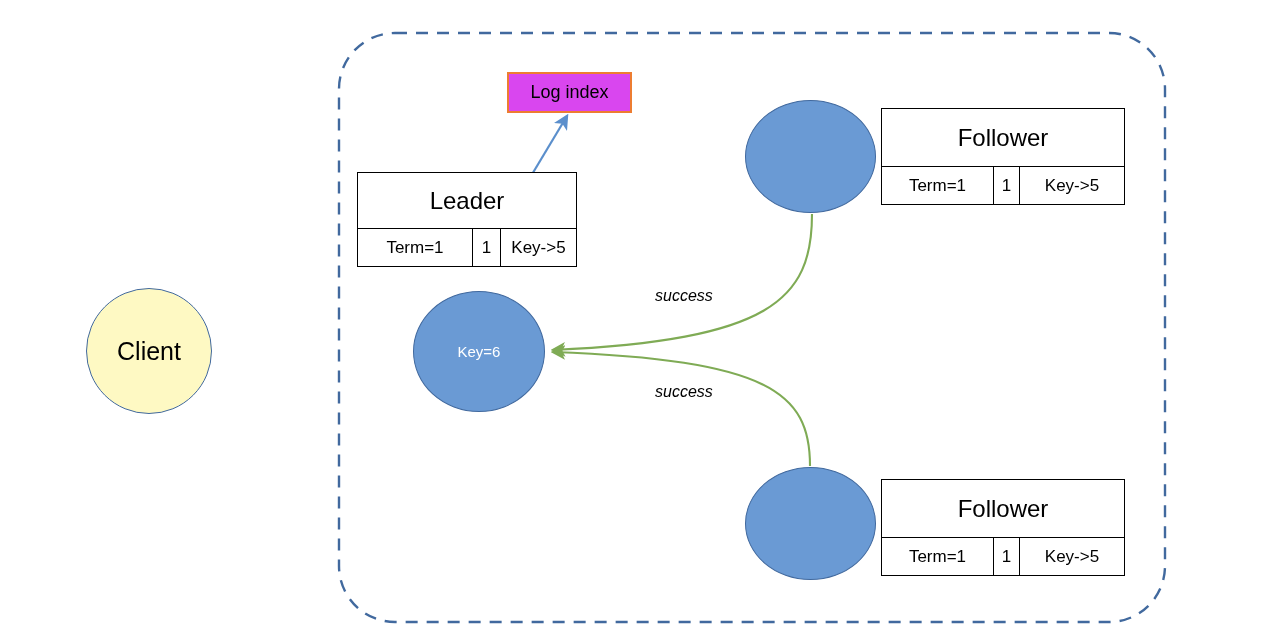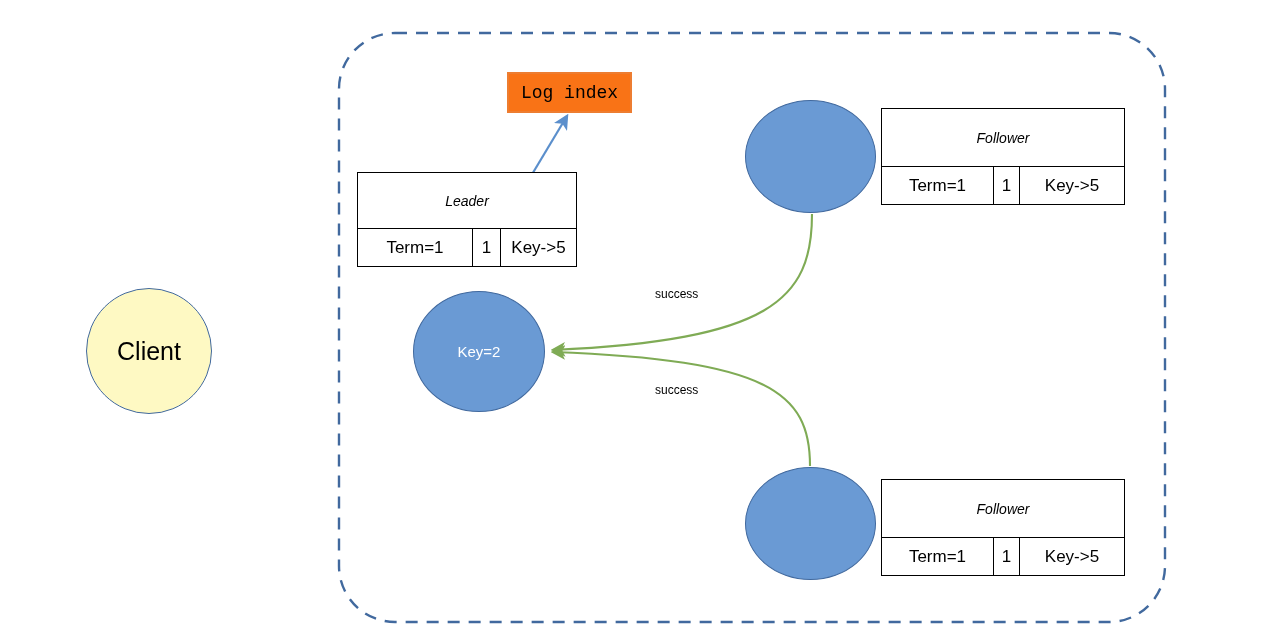--- a/index.html
+++ b/index.html
@@ -60,25 +60,24 @@
     border: 1.6px solid #000000;
     background: #ffffff;
     display: flex;
     flex-direction: column;
   }
   .node-title {
     flex: 0 0 auto;
     display: flex;
     align-items: center;
     justify-content: center;
-    font-size: 14px;
+    font-size: 24px;
     color: #000000;
     box-sizing: border-box;
     border-bottom: 1.6px solid #000000;
-    font-style: italic;
   }
   .node-row {
     flex: 1 1 auto;
     display: flex;
     box-sizing: border-box;
     text-align: center;
   }
   .node-cell {
     display: flex;
     align-items: center;
@@ -91,37 +90,37 @@
   }
   .node-cell:last-child {
     border-right: none;
   }
 
   
   .callout {
     position: absolute;
     box-sizing: border-box;
     border: 2px solid #ED7D31;
-    background: #f97316;
+    background: #d946ef;
     display: flex;
     align-items: center;
     justify-content: center;
     font-size: 18px;
     color: #000000;
     white-space: nowrap;
-    font-family: Liberation Mono, monospace;
   }
 
   
   .edge-label {
     position: absolute;
-    font-size: 12px;
+    font-size: 16px;
     color: #000000;
     white-space: nowrap;
     background: transparent;
+    font-style: italic;
   }
 </style>
 </head>
 <body>
 
 <div id="canvas">
 
   <svg class="svg-layer" viewBox="0 0 1280 636" xmlns="http://www.w3.org/2000/svg">
     <defs>
       <marker id="green-arrow" viewBox="0 0 12 12" refX="10" refY="6" markerWidth="7" markerHeight="7" orient="auto-start-reverse">
@@ -139,21 +138,21 @@
     <path d="M 810 466 C 810 392, 768 360, 553 352" fill="none" stroke="#7FAB55" stroke-width="2.1" marker-end="url(#green-arrow)"></path>
 
     <path d="M 483 256 L 567 116" fill="none" stroke="#5B8FCC" stroke-width="2.2" marker-end="url(#blue-arrow)"></path>
   </svg>
 
   <div class="circle circle-green" style="left:86px; top:288px; width:126px; height:126px;">
     <span class="circle-label">Client</span>
   </div>
 
   <div class="circle circle-blue" style="left:413px; top:291px; width:132px; height:121px;">
-    <span class="circle-label-small">Key=2</span>
+    <span class="circle-label-small">Key=6</span>
   </div>
 
   <div class="node-table" style="left:357px; top:172px; width:220px; height:95px;">
     <div class="node-title" style="height:56px;">Leader</div>
     <div class="node-row">
       <div class="node-cell" style="width:115px;">Term=1</div>
       <div class="node-cell" style="width:28px;">1</div>
       <div class="node-cell" style="flex:1 1 auto;">Key-&gt;5</div>
     </div>
   </div>

